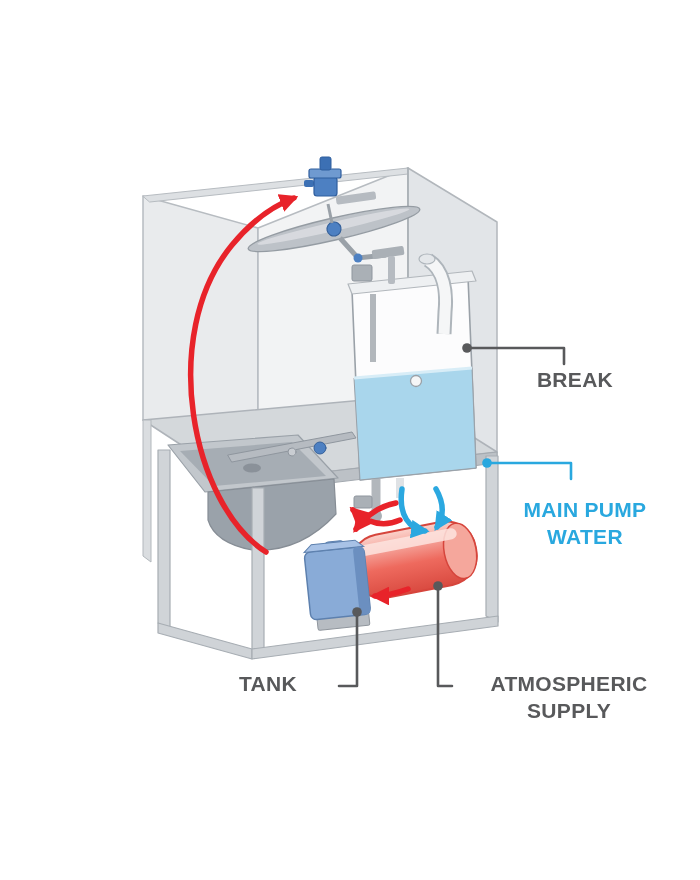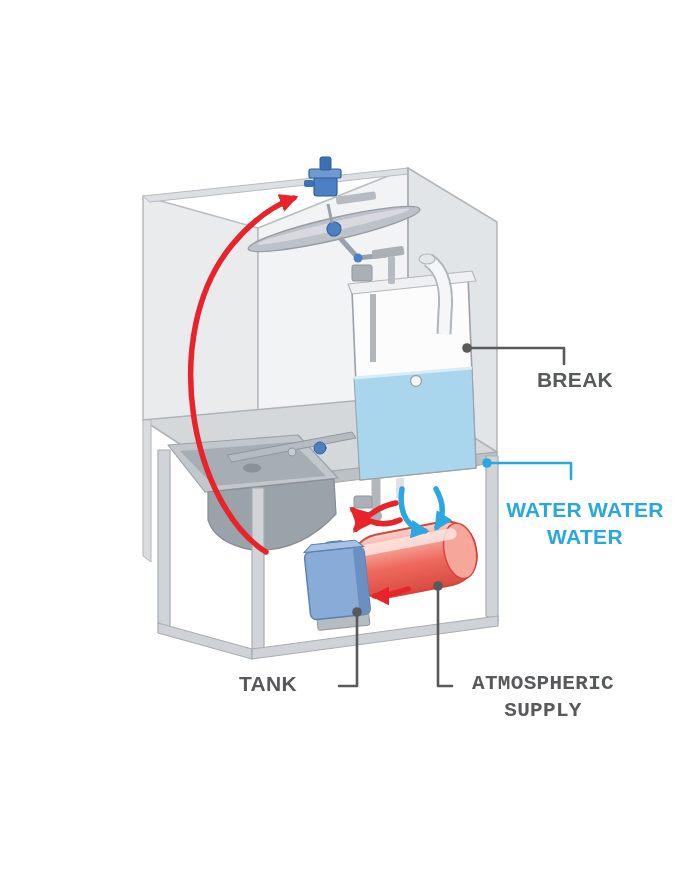--- a/index.html
+++ b/index.html
@@ -162,26 +162,26 @@
         <circle cx="438" cy="586" r="4.8" fill="#58595b" stroke="none"></circle>
       </g>
     </g>
   </svg>
 
   <div class="label" style="left:500px;top:366px;width:150px;">
     <div>BREAK</div>
   </div>
 
   <div class="label cyan" style="left:498px;top:496px;width:174px;">
-    <div>WATER WATER</div>
+    <div>MAIN PUMP</div>
     <div>WATER</div>
   </div>
 
   <div class="label" style="left:186px;top:670px;width:164px;">
     <div>TANK</div>
   </div>
 
-  <div class="label" style="left:450px;top:670px;width:186px;font-family:Liberation Mono, monospace;">
+  <div class="label" style="left:476px;top:670px;width:186px;">
     <div>ATMOSPHERIC</div>
     <div>SUPPLY</div>
   </div>
 
 </div>
 
 </body></html>

